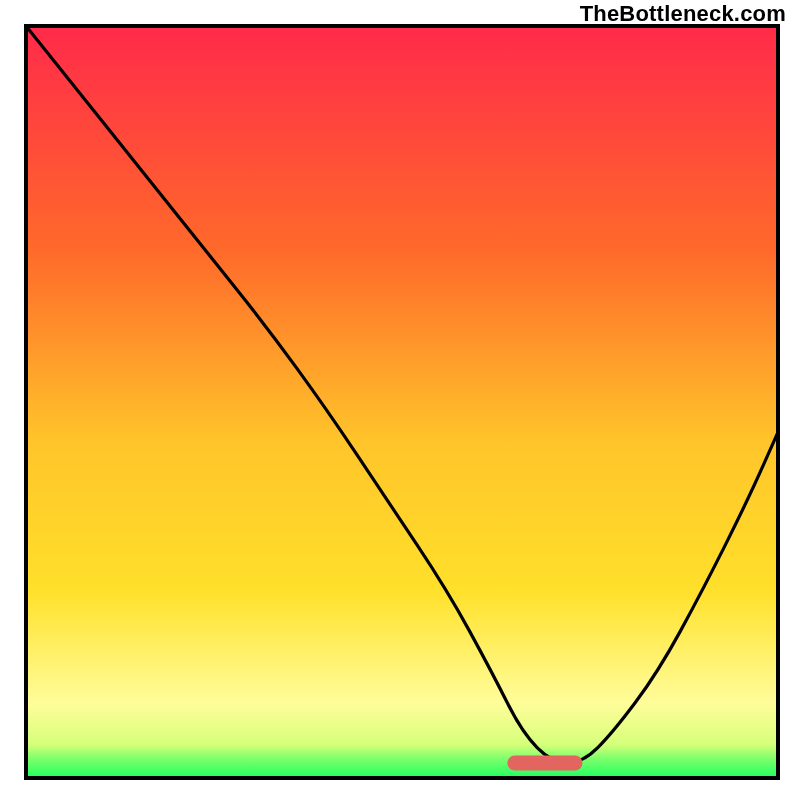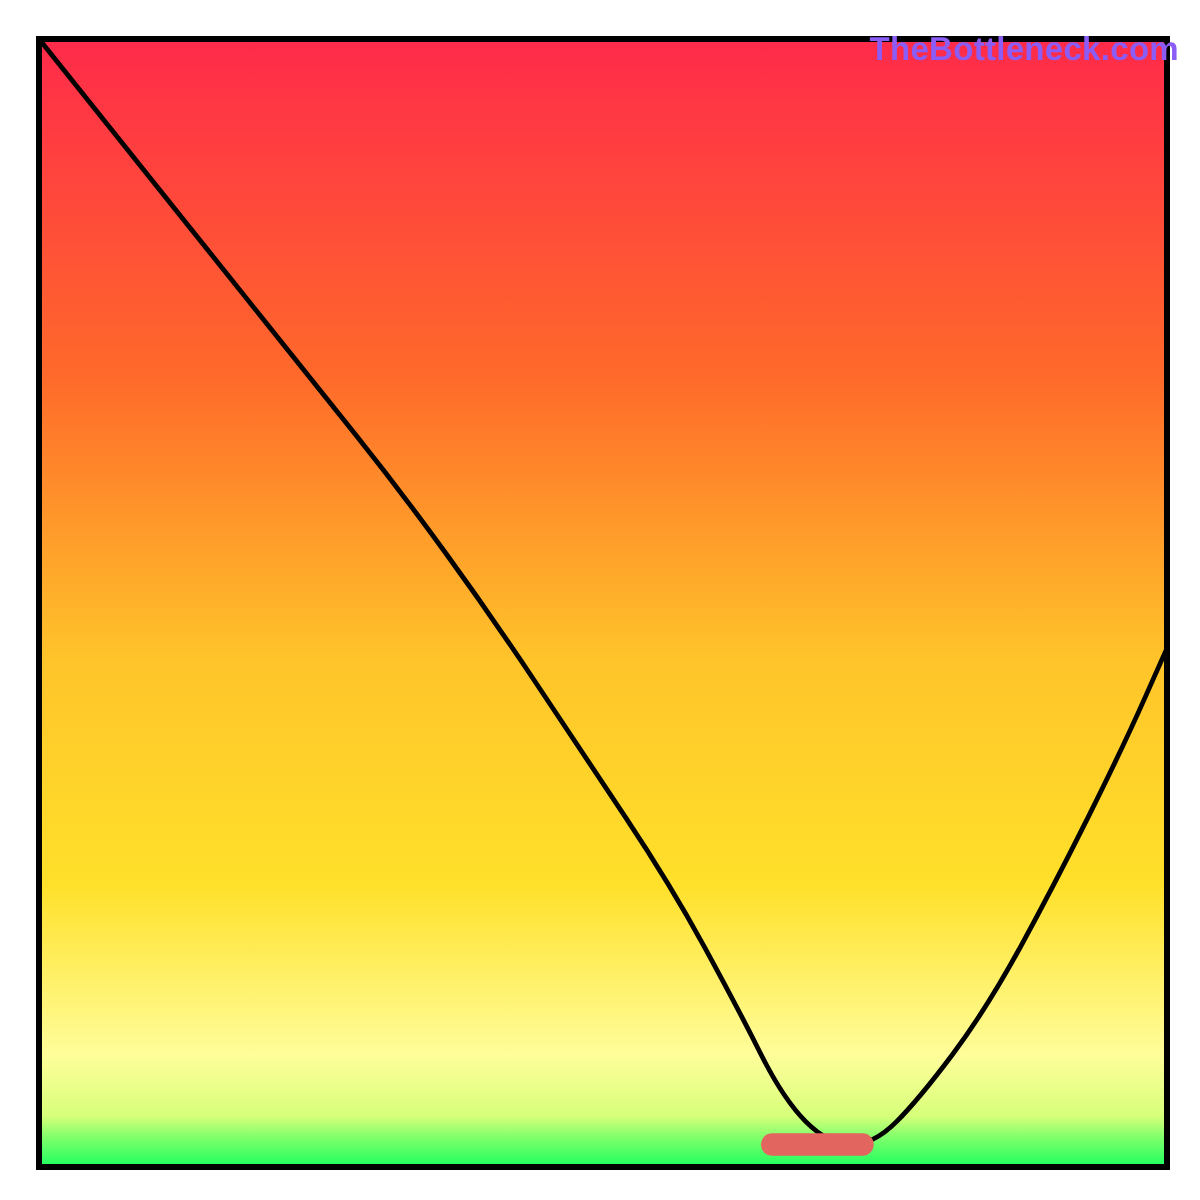--- a/index.html
+++ b/index.html
@@ -13,25 +13,25 @@
   .chart-container {
     position: relative;
     width: 800px;
     height: 800px;
   }
   svg {
     display: block;
   }
   .watermark {
     position: absolute;
-    top: 20px;
+    top: 1px;
     right: 14px;
     font-size: 22px;
     font-weight: 600;
-    color: #8b5cf6;
+    color: #000000;
     letter-spacing: 0.2px;
   }
 </style>
 </head>
 <body>
 
 <div class="chart-container">
 
   <svg width="800" height="800" viewBox="0 0 800 800">
     <defs>

